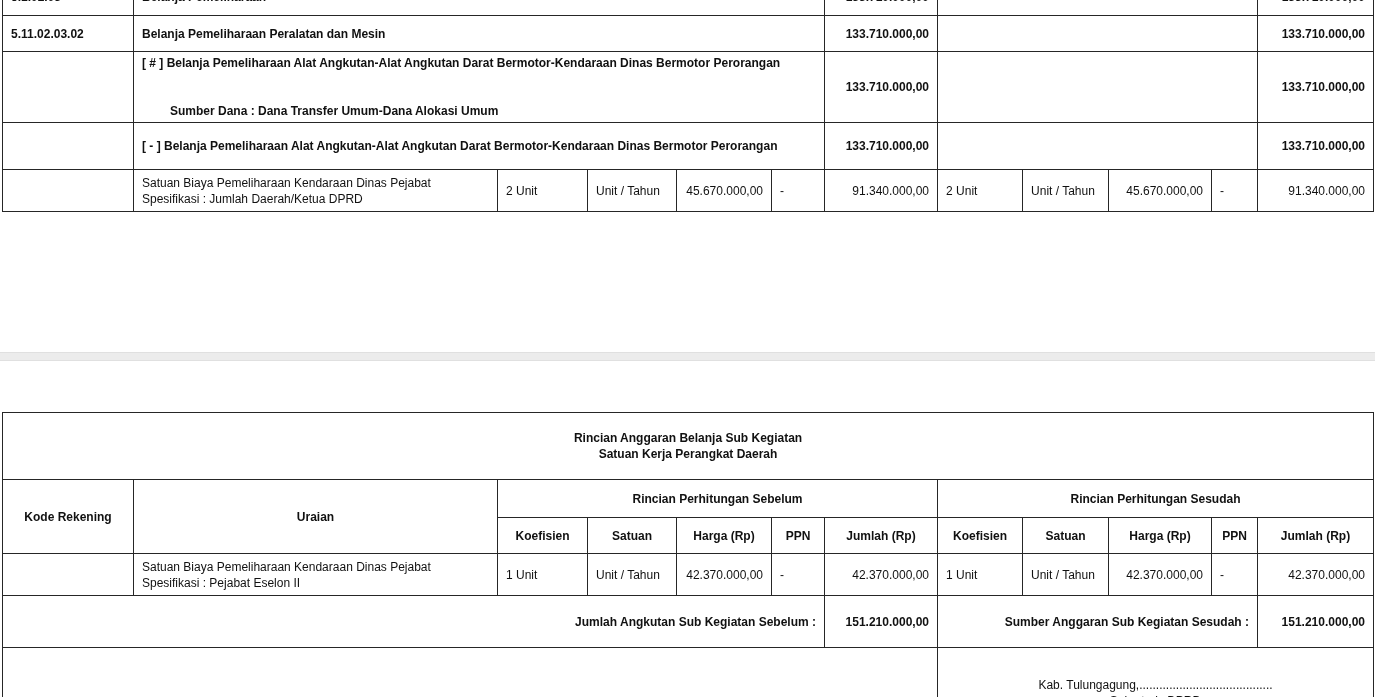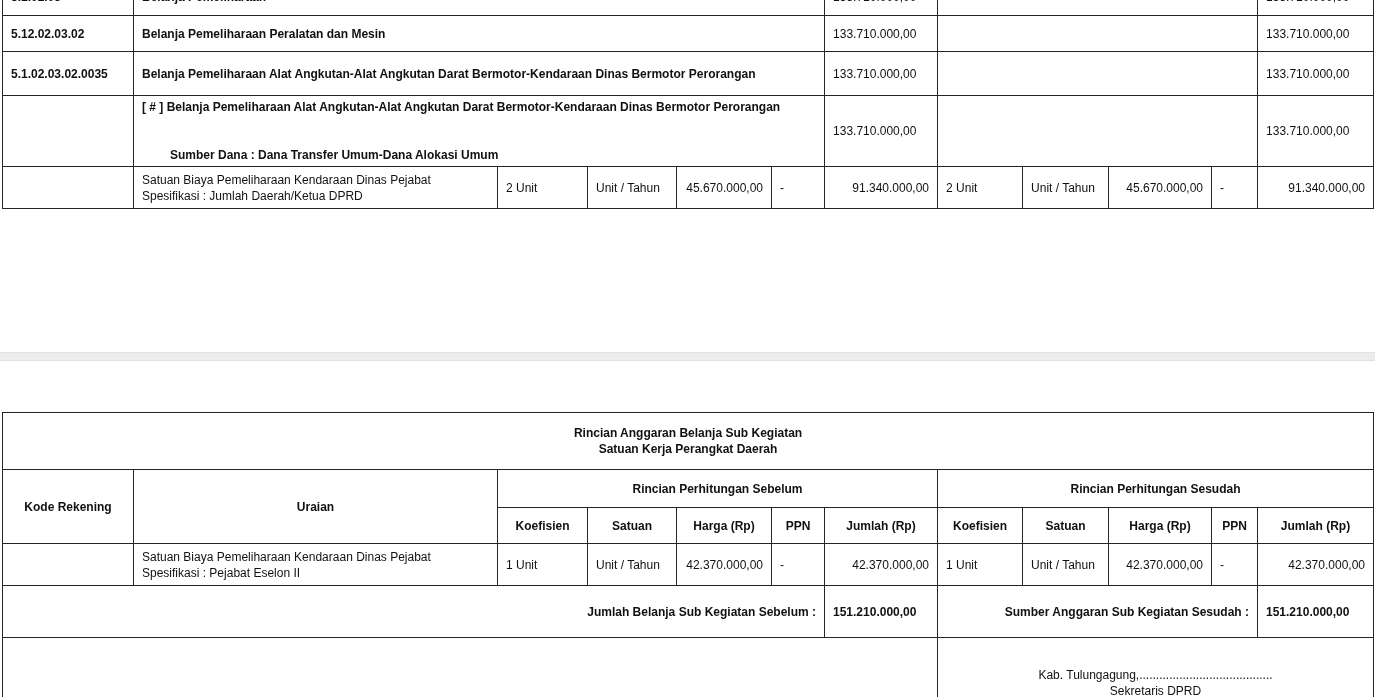--- a/index.html
+++ b/index.html
@@ -33,21 +33,21 @@
     left: 2px;
   }
   .bottom-table-wrap {
     position: absolute;
     top: 412px;
     left: 2px;
   }
   td.kode { font-weight: bold; padding-left: 6px; }
   td.uraian-sum { font-weight: bold; }
   td.num { text-align: right; padding-right: 7px; white-space: nowrap; }
-  td.num-b { padding-right: 7px; white-space: nowrap; font-weight: normal; }
+  td.num-b { text-align: right; padding-right: 7px; white-space: nowrap; font-weight: bold; }
   td.koef { text-align: left; padding-left: 8px; white-space: nowrap; margin-top: 19px; }
   td.ppn { text-align: left; padding-left: 8px; }
   .sumber-dana { padding-left: 28px; font-weight: bold; margin-top: 32px; }
   td.title-cell {
     text-align: center;
     font-weight: bold;
     font-size: 17px;
     line-height: 21px;
     padding-left: 114px;
   }
@@ -59,21 +59,21 @@
     padding: 2px 3px;
   }
   td.summary-label {
     text-align: right;
     font-weight: bold;
     font-size: 13px;
     line-height: 17px;
     padding-right: 8px;
   }
   td.summary-val {
-    text-align: left;
+    text-align: right;
     font-weight: bold;
     font-size: 12.5px;
     padding-right: 7px;
     white-space: nowrap;
   }
   td.signature-cell {
     vertical-align: top;
     text-align: center;
     font-size: 13px;
     line-height: 19px;
@@ -114,46 +114,46 @@
     <tbody>
         <tr style="height:38px">
       <td class="kode">5.1.02.03</td>
       <td class="uraian-sum" colspan="5">Belanja Pemeliharaan</td>
       <td class="num-b">133.710.000,00</td>
       <td colspan="4"></td>
       <td class="num-b">133.710.000,00</td>
     </tr>
 
     <tr style="height:36px">
-      <td class="kode">5.12.02.03.02</td>
+      <td class="kode">5.11.02.03.02</td>
       <td class="uraian-sum" colspan="5">Belanja Pemeliharaan Peralatan dan Mesin</td>
       <td class="num-b">133.710.000,00</td>
       <td colspan="4"></td>
       <td class="num-b">133.710.000,00</td>
     </tr>
 
-    <tr style="height:44px">
-      <td class="kode">5.1.02.03.02.0035</td>
-      <td class="uraian-sum" colspan="5">Belanja Pemeliharaan Alat Angkutan-Alat Angkutan Darat Bermotor-Kendaraan Dinas Bermotor Perorangan</td>
-      <td class="num-b">133.710.000,00</td>
-      <td colspan="4"></td>
-      <td class="num-b">133.710.000,00</td>
-    </tr>
 
     <tr style="height:56px">
       <td class="kode"></td>
       <td class="uraian-sum" colspan="5">
         <div>[ # ] Belanja Pemeliharaan Alat Angkutan-Alat Angkutan Darat Bermotor-Kendaraan Dinas Bermotor Perorangan</div>
         <div class="sumber-dana">Sumber Dana : Dana Transfer Umum-Dana Alokasi Umum</div>
       </td>
       <td class="num-b">133.710.000,00</td>
       <td colspan="4"></td>
       <td class="num-b">133.710.000,00</td>
     </tr>
 
+    <tr style="height:47px">
+      <td class="kode"></td>
+      <td class="uraian-sum" colspan="5">[ - ] Belanja Pemeliharaan Alat Angkutan-Alat Angkutan Darat Bermotor-Kendaraan Dinas Bermotor Perorangan</td>
+      <td class="num-b">133.710.000,00</td>
+      <td colspan="4"></td>
+      <td class="num-b">133.710.000,00</td>
+    </tr>
 
     <tr style="height:42px">
       <td></td>
       <td>
         <div>Satuan Biaya Pemeliharaan Kendaraan Dinas Pejabat</div>
         <div>Spesifikasi : Jumlah Daerah/Ketua DPRD</div>
       </td>
       <td class="koef">2 Unit</td>
       <td class="koef">Unit / Tahun</td>
       <td class="num">45.670.000,00</td>
@@ -182,21 +182,21 @@
         <col style="width:53px">
         <col style="width:113px">
         <col style="width:85px">
       <col style="width:86px">
         <col style="width:103px">
         <col style="width:46px">
         <col style="width:116px">
     </colgroup>
 
     <tbody>
-        <tr style="height:57px">
+        <tr style="height:67px">
       <td class="title-cell" colspan="12">
         <div>Rincian Anggaran Belanja Sub Kegiatan</div>
         <div>Satuan Kerja Perangkat Daerah</div>
       </td>
     </tr>
 
     <tr style="height:38px">
       <td class="head" rowspan="2">Kode Rekening</td>
       <td class="head" rowspan="2">Uraian</td>
       <td class="head" colspan="5">Rincian Perhitungan Sebelum</td>
@@ -228,21 +228,21 @@
       <td class="ppn">-</td>
       <td class="num">42.370.000,00</td>
       <td class="koef">1 Unit</td>
       <td class="koef">Unit / Tahun</td>
       <td class="num">42.370.000,00</td>
       <td class="ppn">-</td>
       <td class="num">42.370.000,00</td>
     </tr>
 
     <tr style="height:52px">
-      <td class="summary-label" colspan="6">Jumlah Belanja Sub Kegiatan Sebelum :</td>
+      <td class="summary-label" colspan="6">Jumlah Angkutan Sub Kegiatan Sebelum :</td>
       <td class="summary-val">151.210.000,00</td>
       <td class="summary-label" colspan="4">Sumber Anggaran Sub Kegiatan Sesudah :</td>
       <td class="summary-val">151.210.000,00</td>
     </tr>
 
     <tr style="height:90px">
       <td colspan="7"></td>
       <td class="signature-cell" colspan="5">
         <div>Kab. Tulungagung,........................................</div>
         <div>Sekretaris DPRD</div>

